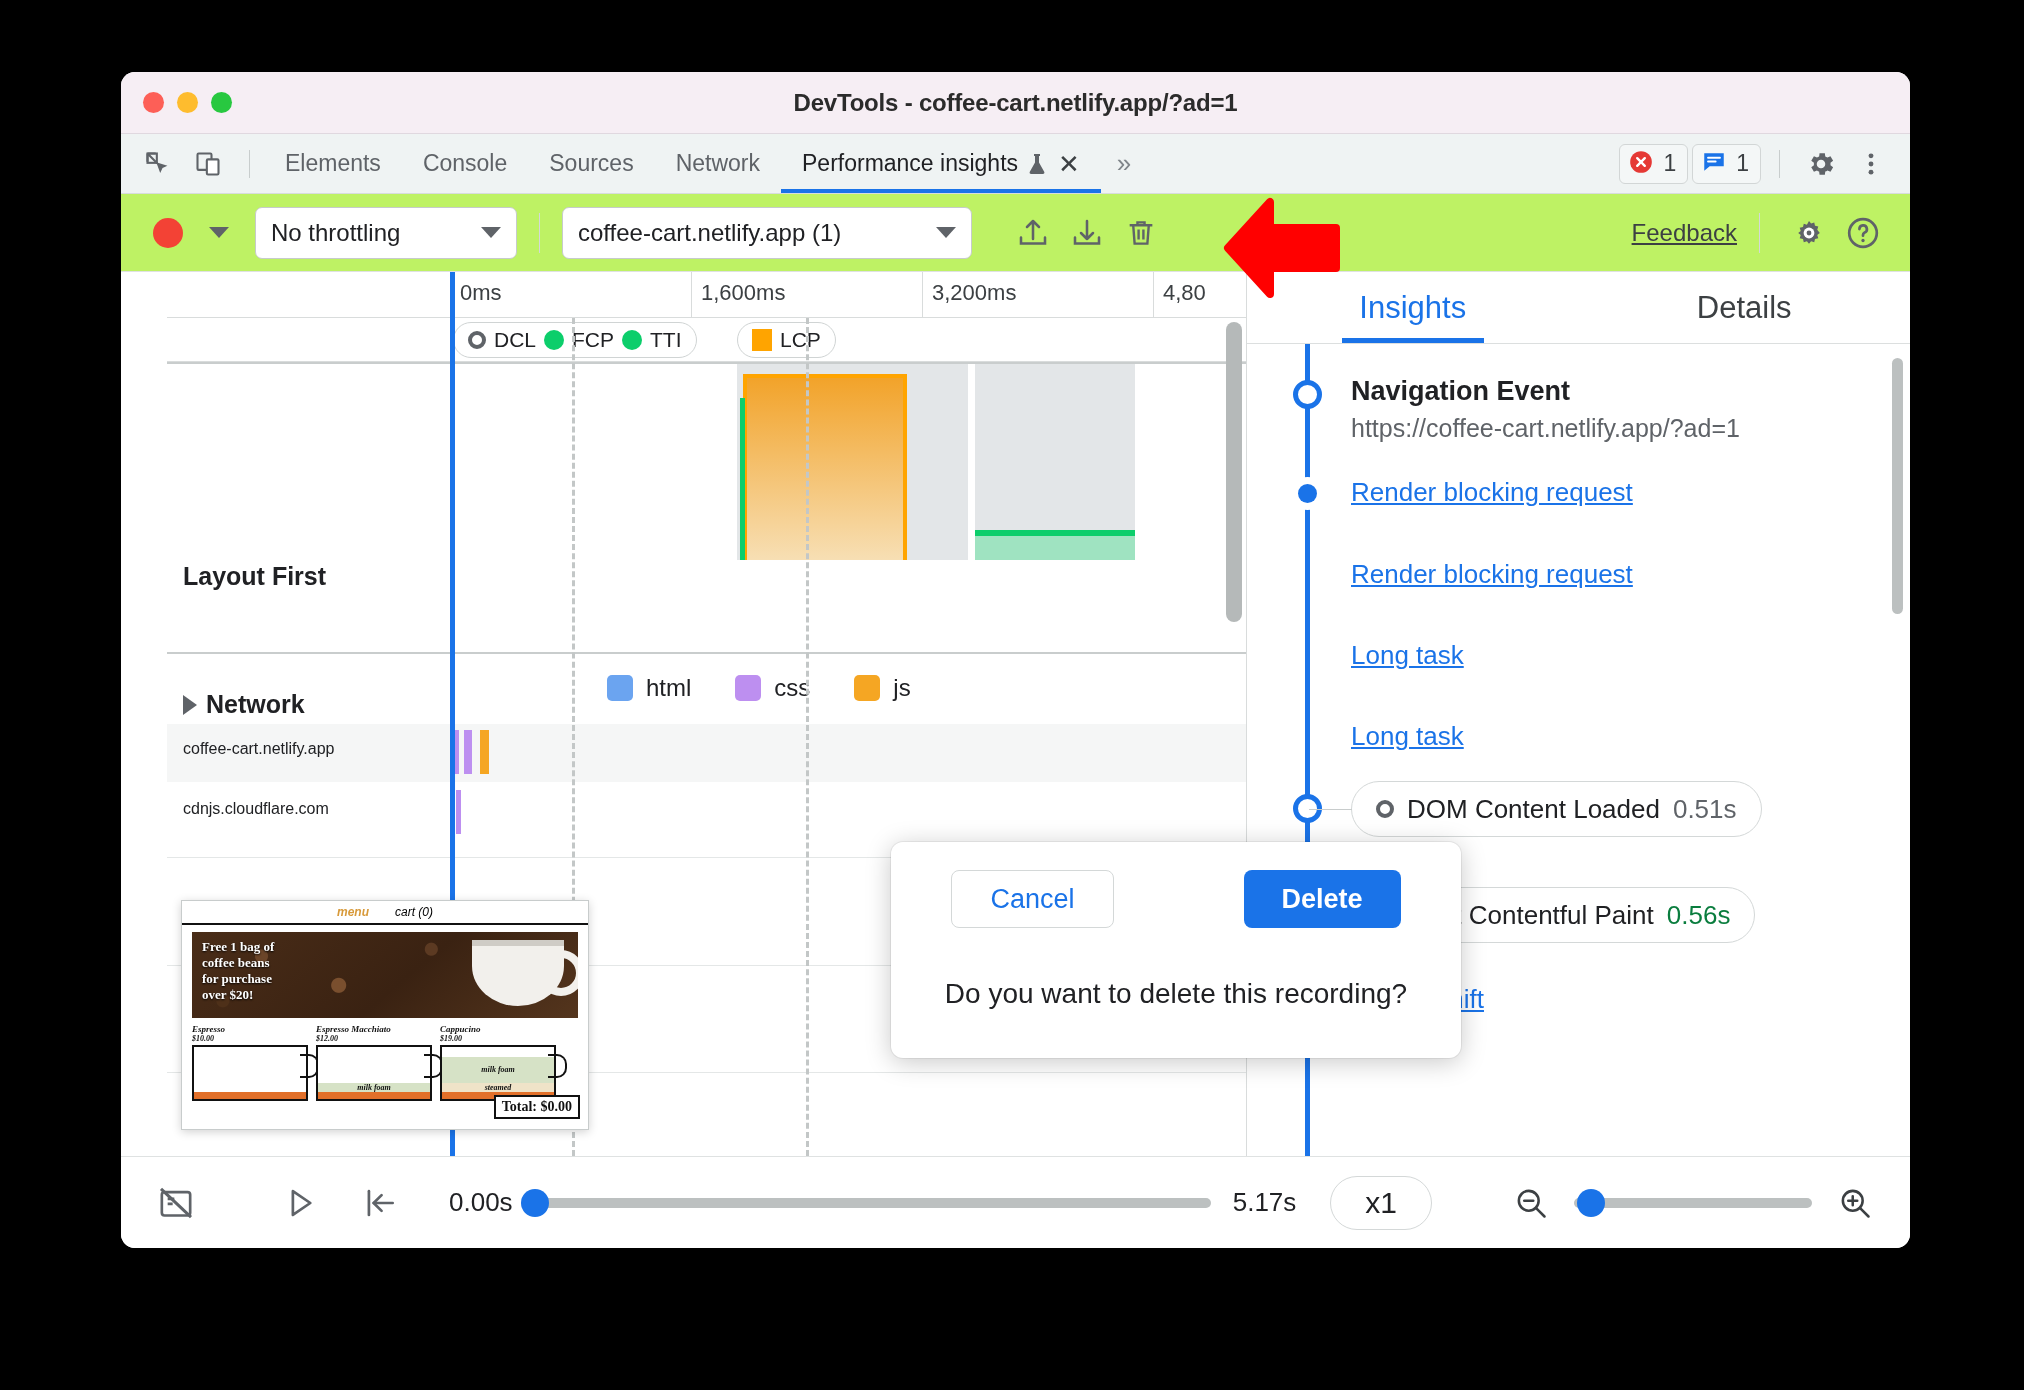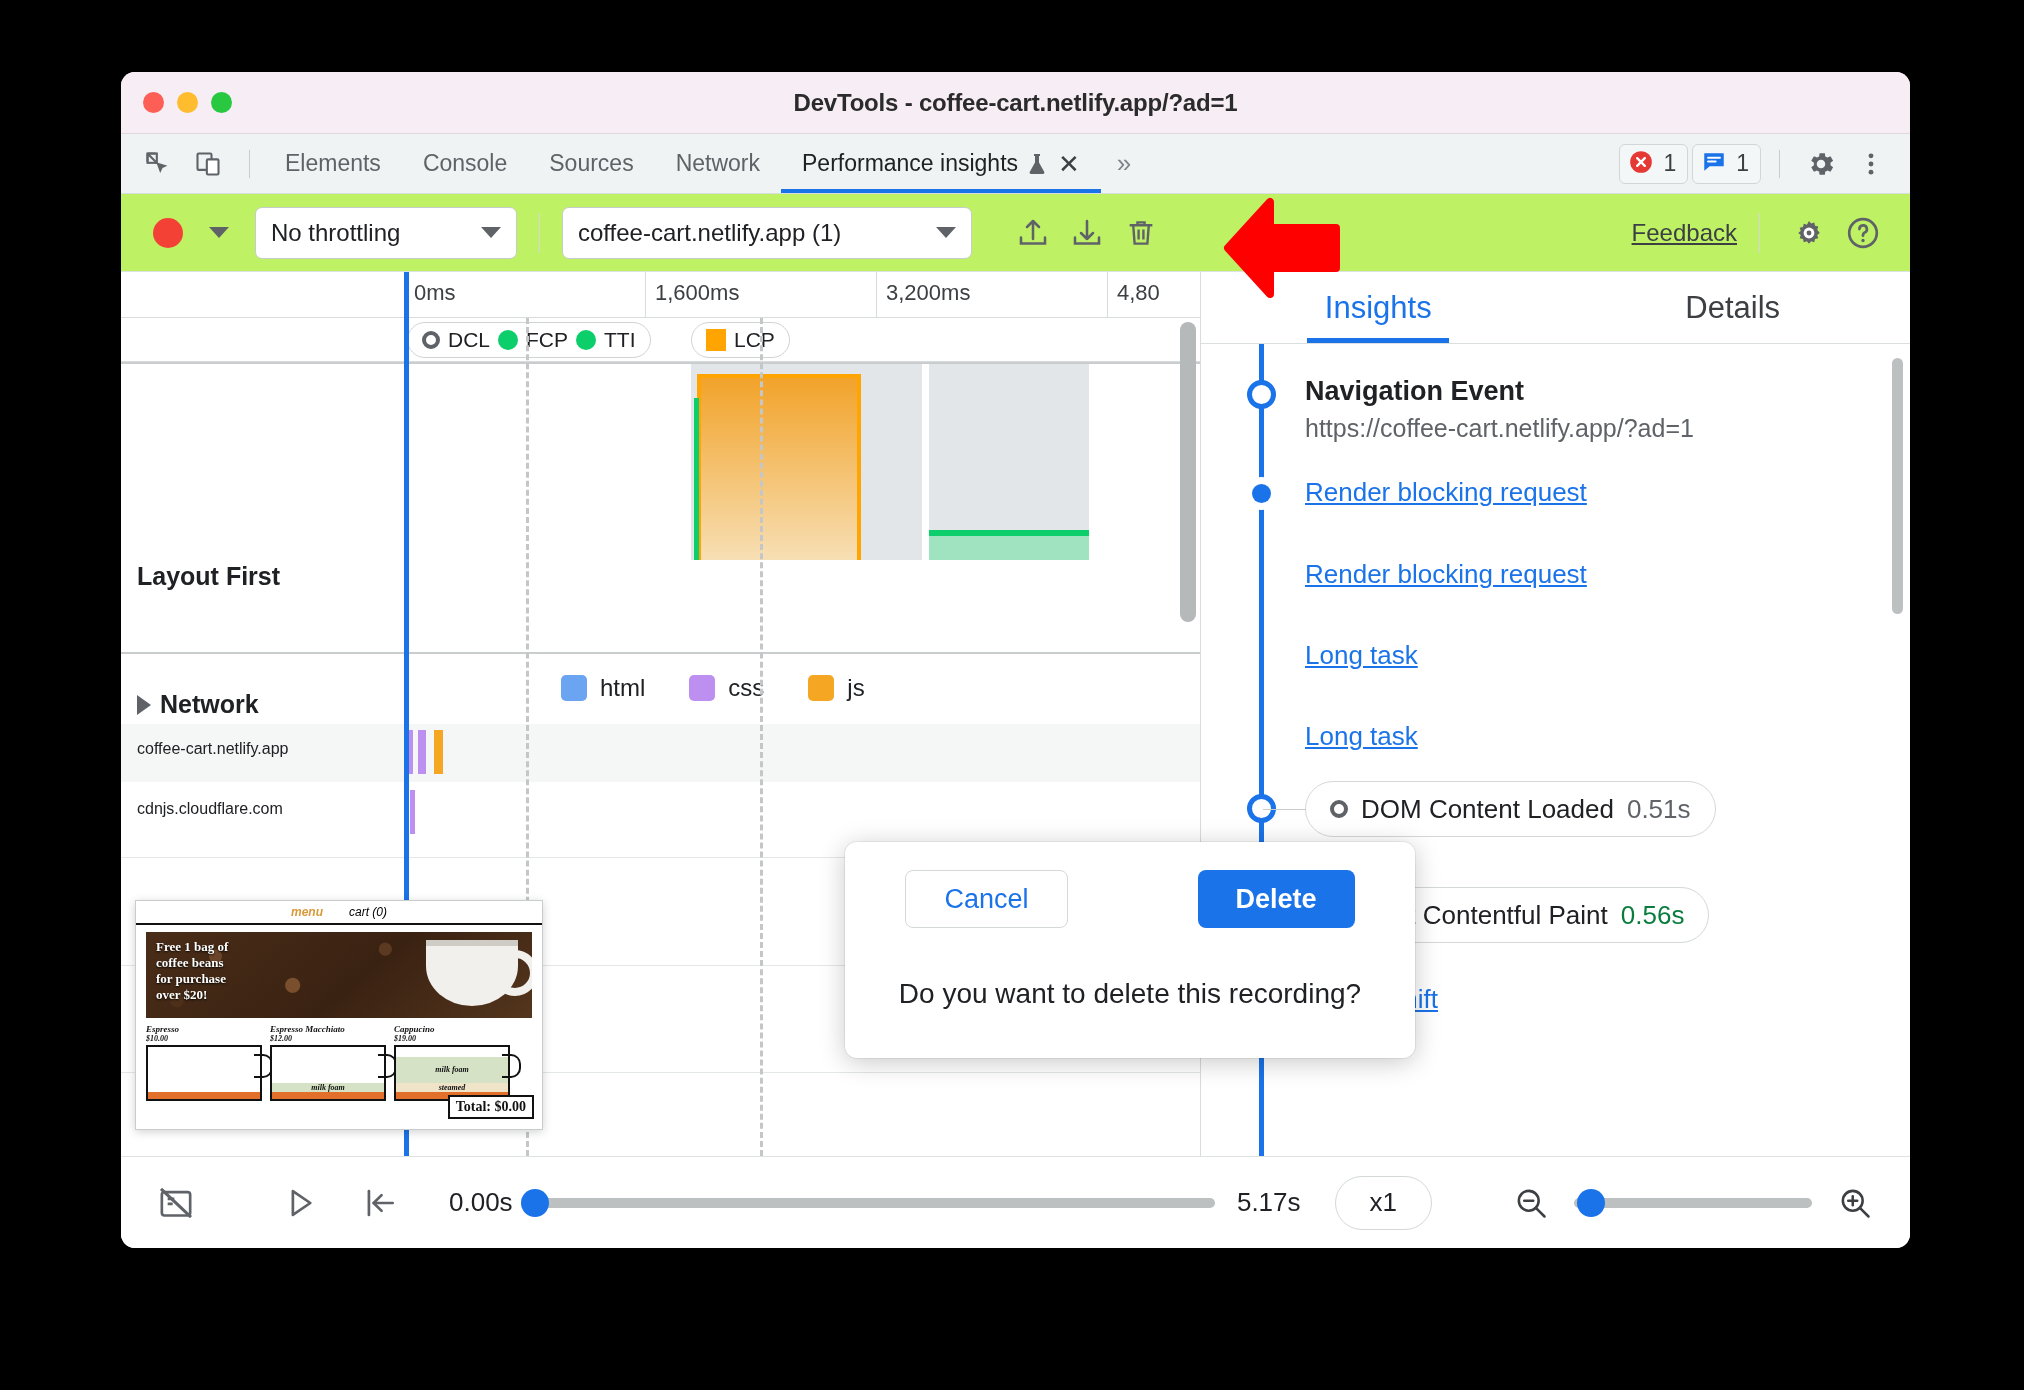--- a/index.html
+++ b/index.html
@@ -93,21 +93,21 @@
     padding: 0 15px; gap: 22px; background: #fff;
     font-size: 24px; color: #202124; white-space: nowrap;
   }
   .vsep { width: 1px; height: 40px; background: #d4d8d8; margin: 0 22px; }
   .tool-ic { width: 54px; height: 54px; display:flex; align-items:center; justify-content:center; color:#5f6368; }
   #feedback {
     font-size: 24px; color: #3c4043; text-decoration: underline; white-space: nowrap;
   }
 
   
-  #body { flex: 1; display: flex; min-height: 0; position: relative; }
+  #body { flex: 1; display: flex; min-height: 0; position: relative; margin-left: 46px; }
 
   
   #timelinepane {
     width: 1080px; flex: 0 0 1080px; position: relative;
     background: #fff; border-right: 1px solid #d9dcdc; overflow: hidden;
   }
   #ruler {
     height: 46px; border-bottom: 1px solid #d9dcdc; position: relative;
     background: #fff;
   }
@@ -244,21 +244,21 @@
     height: 92px; flex: 0 0 92px; background: #fff; border-top: 1px solid #dfe2e2;
     display: flex; align-items: center; padding: 0 26px; gap: 0;
   }
   .bb-ic { width: 58px; height: 58px; display:flex; align-items:center; justify-content:center; color:#5f6368; }
   .time-lbl { font-size: 26px; color: #202124; white-space: nowrap; }
   .slider { position: relative; height: 10px; background: #bcc0c0; border-radius: 5px; flex: 1; }
   .slider .knob { position: absolute; top: 50%; transform: translate(-50%,-50%); width: 28px; height: 28px; border-radius: 50%; background: #1a73e8; }
   .speed-pill {
     border: 1px solid #d4d8d8; border-radius: 28px; height: 54px;
     display: flex; align-items: center; justify-content: center;
-    padding: 0 34px; font-size: 26px; color: #202124;
+    padding: 0 34px; font-size: 30px; color: #202124;
   }
 
   
   #dialog {
     position: absolute; left: 724px; top: 570px; width: 570px; height: 216px;
     background: #fff; border-radius: 12px;
     box-shadow: 0 4px 26px rgba(0,0,0,.22), 0 0 0 1px rgba(0,0,0,.06);
     display: flex; flex-direction: column; align-items: center;
     z-index: 50;
   }

